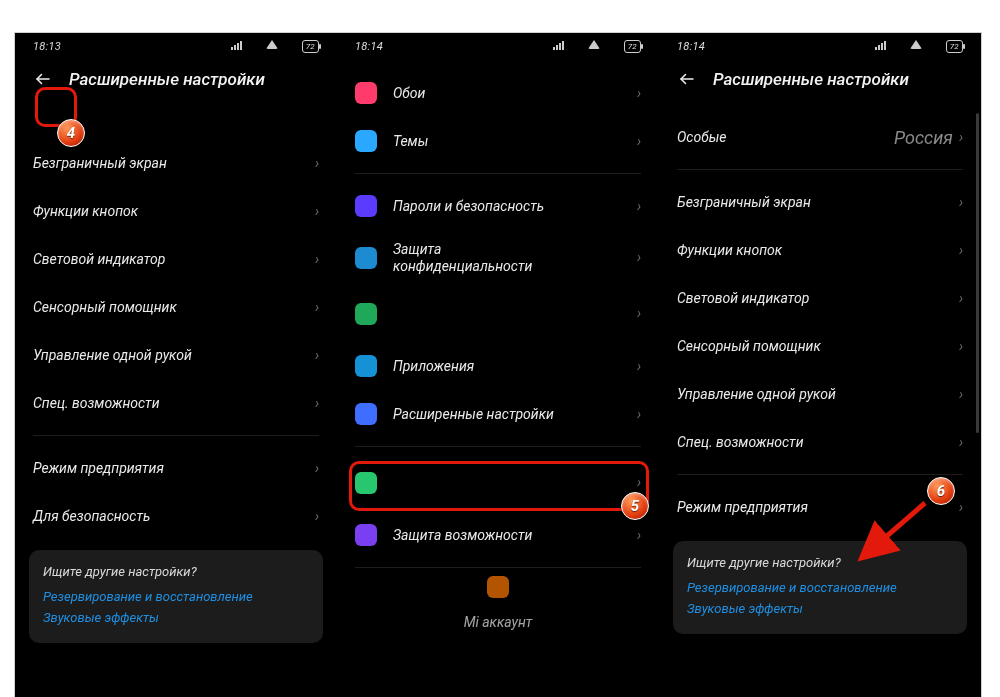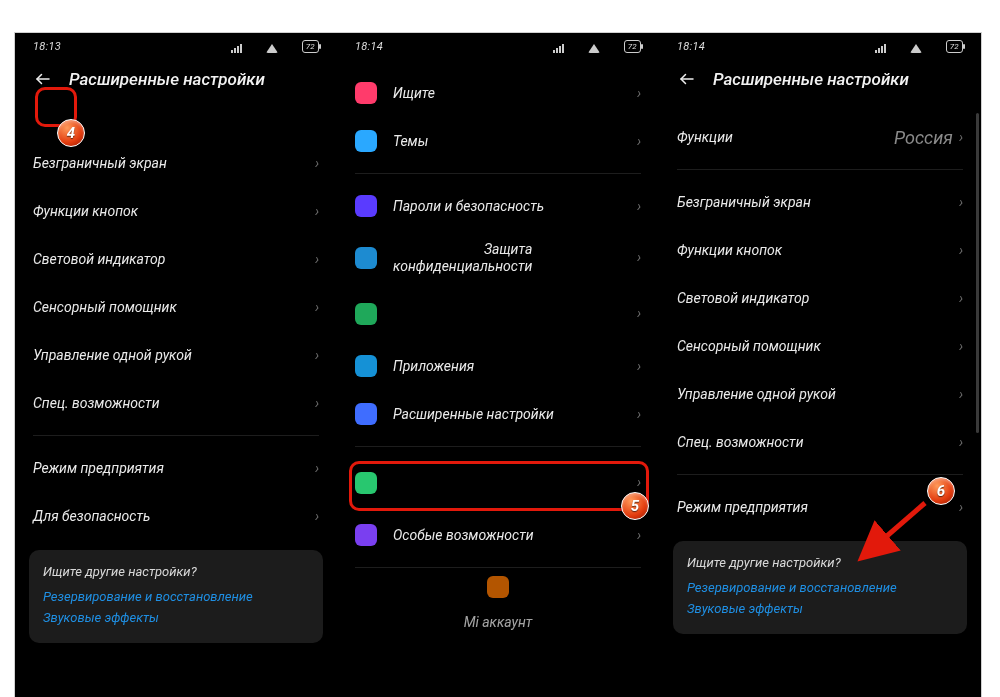--- a/index.html
+++ b/index.html
@@ -31,21 +31,21 @@
   .statusbar {
     height: 26px;
     display: flex;
     align-items: center;
     justify-content: space-between;
     padding: 0 18px;
     font-size: 11px;
     color: #ddd;
     letter-spacing: .3px;
   }
-  .status-right { display:flex; align-items:flex-end; gap:24px; }
+  .status-right { display:flex; align-items:flex-start; gap:24px; }
   .sig { display:flex; gap:1px; align-items:flex-end; height:10px;}
   .sig span { width:2px; background:#ccc;}
   .sig span:nth-child(1){height:3px;} .sig span:nth-child(2){height:5px;}
   .sig span:nth-child(3){height:7px;} .sig span:nth-child(4){height:9px;}
   .wifi {
     width: 0; height: 0;
     border-left: 6px solid transparent;
     border-right: 6px solid transparent;
     border-bottom: 9px solid #ccc;
     border-radius: 2px;
@@ -128,21 +128,21 @@
   .ic-theme { background:#2aa8ff; }
   .ic-pass { background:#5a3bff; }
   .ic-priv { background:#1d8bd1; }
   .ic-batt { background:#1fa85a; }
   .ic-apps { background:#1591d6; }
   .ic-more { background:#3f6dff; }
   .ic-well { background:#28c76f; }
   .ic-spec { background:#7a3ff0; }
   .ic-mi   { background:#ff7a00; }
 
-  .two-line { line-height:1.25;text-align:right; }
+  .two-line { line-height:1.25; }
   .cut { overflow:hidden; white-space:nowrap; text-overflow:clip;flex-direction:column; }
 </style>
 </head>
 <body>
 
 <div class="canvas">
 
   <div class="phone">
     <div class="statusbar">
       <span>18:13</span>
@@ -229,21 +229,21 @@
           </span>
         <span class="wifi"></span>
         <span class="batt">72</span>
       </div>
     </div>
 
 
     <div style="height:10px"></div>
     <div class="row with-icon">
         <span class="icon ic-wall"></span>
-        <span>Ищите</span>
+        <span>Обои</span>
         <span class="chev">›</span>
       </div>
     <div class="row with-icon">
         <span class="icon ic-theme"></span>
         <span>Темы</span>
         <span class="chev">›</span>
       </div>
 
     <div class="sep"></div>
 
@@ -274,21 +274,21 @@
       </div>
 
     <div class="sep"></div>
 
     <div class="row with-icon two-line" style="min-height:56px">
         <span class="icon ic-well"></span>
         <span class="chev">›</span>
       </div>
     <div class="row with-icon">
         <span class="icon ic-spec"></span>
-        <span>Особые возможности</span>
+        <span>Защита возможности</span>
         <span class="chev">›</span>
       </div>
 
     <div class="sep"></div>
 
     <div class="row with-icon cut" style="min-height:28px;opacity:.7">
         <span class="icon ic-mi"></span>
         <span>Mi аккаунт</span>
       </div>
 
@@ -318,21 +318,21 @@
         <svg width="18" height="18" viewBox="0 0 24 24" fill="none" stroke="#eee" stroke-width="2" stroke-linecap="round" stroke-linejoin="round">
             <line x1="20" y1="12" x2="4" y2="12"></line>
             <polyline points="10 18 4 12 10 6"></polyline>
           </svg>
       </div>
       <span>Расширенные настройки</span>
     </div>
 
     <div style="height:8px"></div>
     <div class="row">
-      <span>Функции</span>
+      <span>Особые</span>
       <span class="val">Россия</span>
       <span class="chev" style="margin-left:0">›</span>
     </div>
 
     <div class="sep"></div>
 
     <div class="row">
         <span>Безграничный экран</span>
         <span class="chev">›</span>
       </div>

